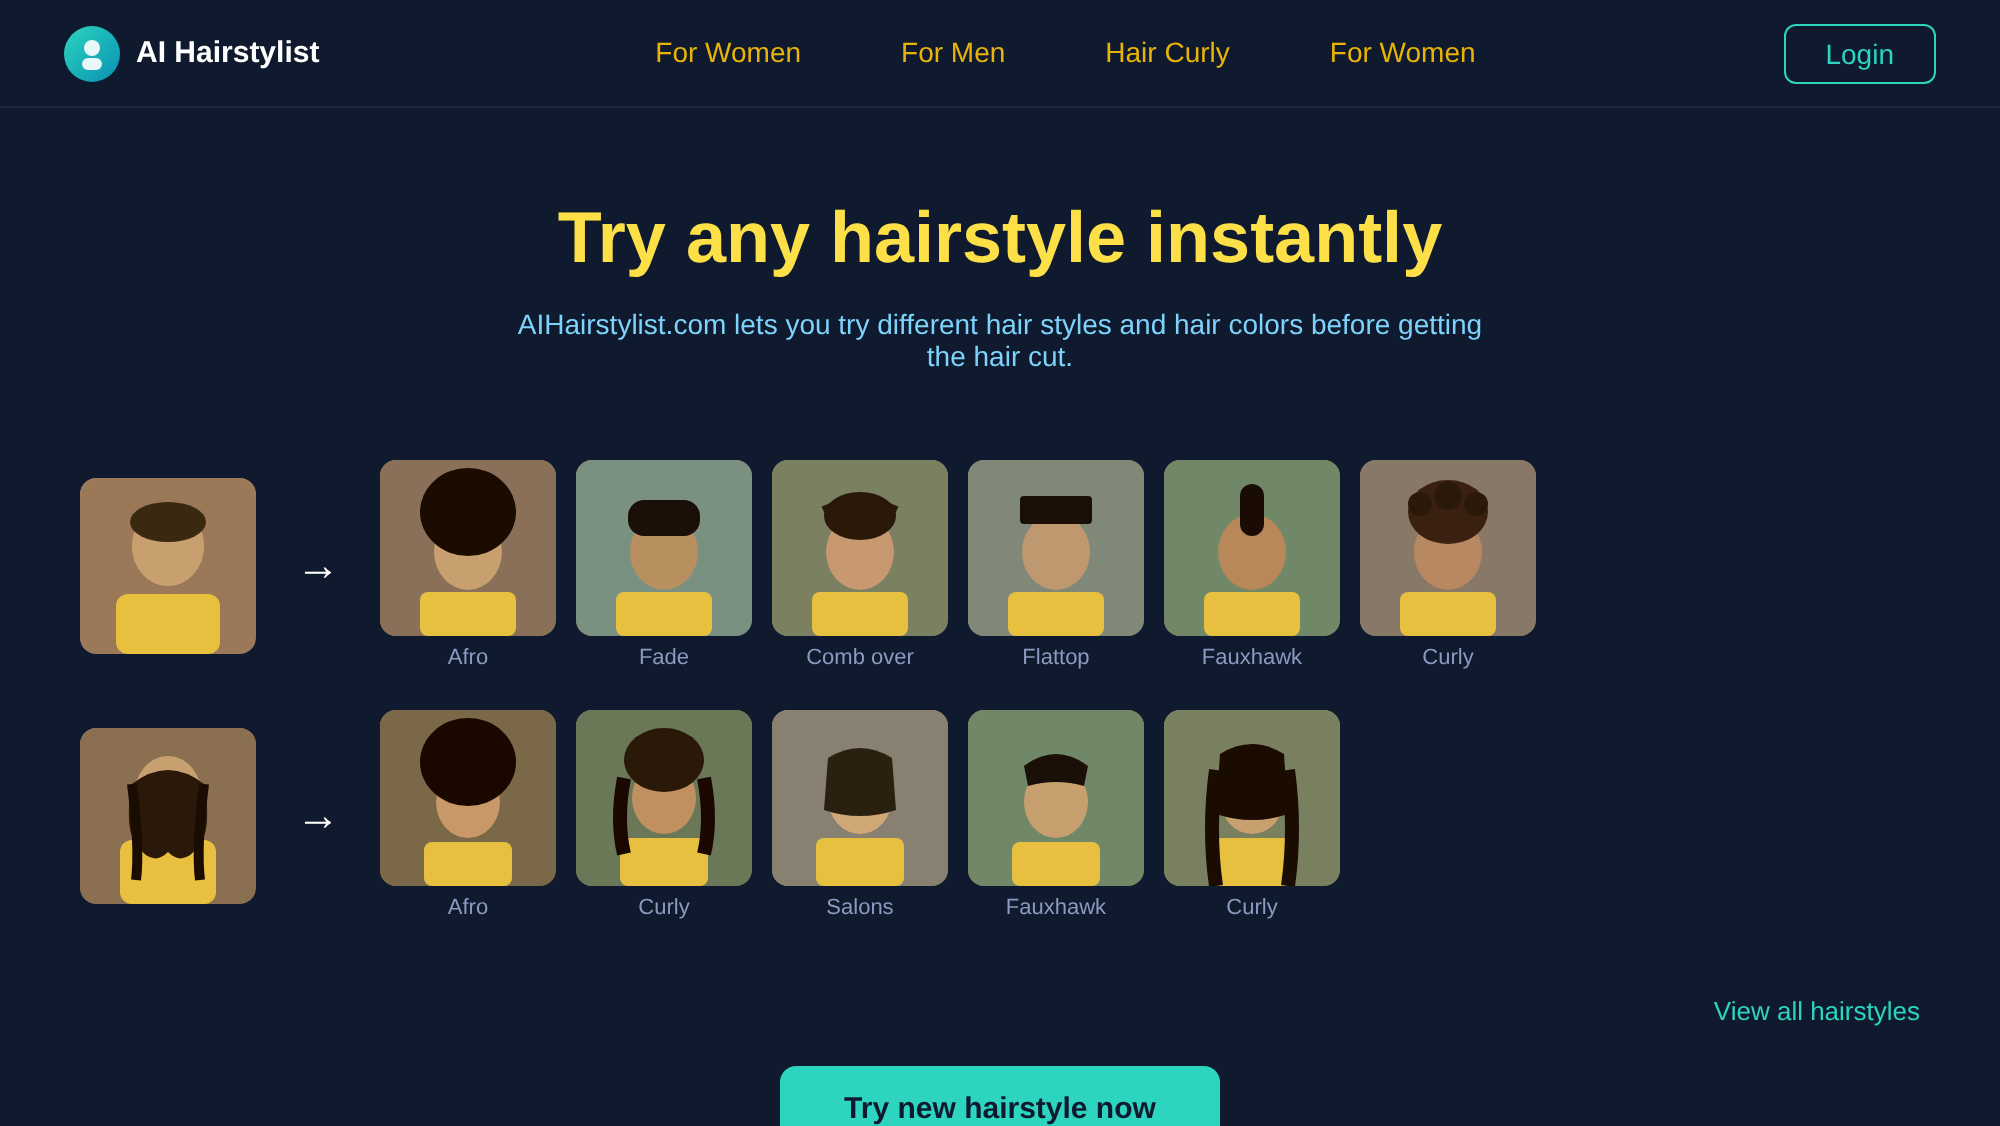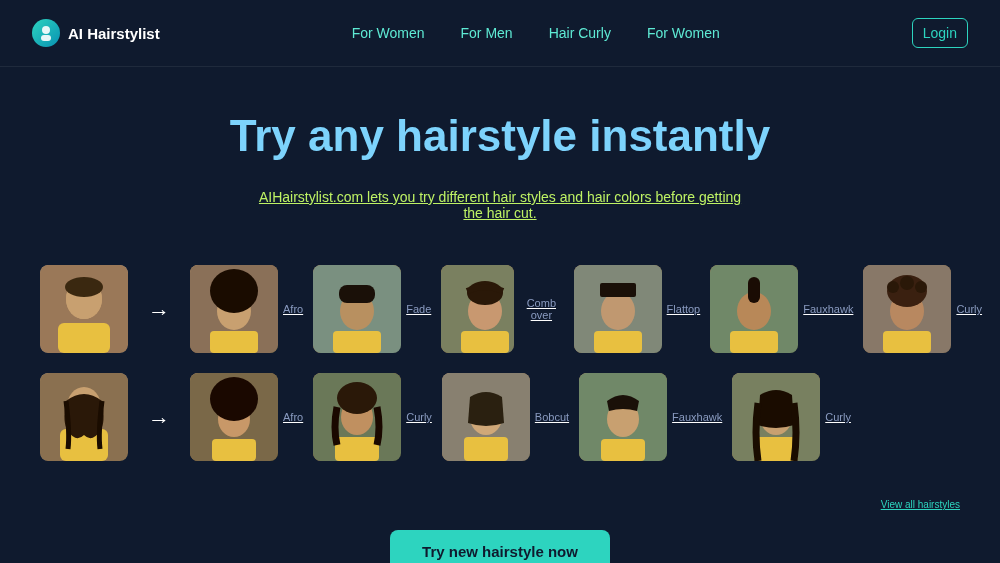--- a/index.html
+++ b/index.html
@@ -11,21 +11,21 @@
       min-height: 563px;
       overflow: hidden;
     }
 
     
     .navbar {
       display: flex;
       align-items: center;
       justify-content: space-between;
       padding: 0 32px;
-      height: 67px;
+      height: 54px;
       background: #0f1a2e;
       border-bottom: 1px solid rgba(255,255,255,0.07);
     }
     .navbar-logo {
       display: flex;
       align-items: center;
       gap: 8px;
       font-size: 15px;
       font-weight: 600;
       color: #fff;
@@ -37,51 +37,51 @@
       background: linear-gradient(135deg, #2dd4bf, #0891b2);
       display: flex; align-items: center; justify-content: center;
       font-size: 13px;
     }
     .navbar-links {
       display: flex;
       gap: 36px;
       list-style: none;
     }
     .navbar-links li a {
-      color: #5eead4;
+      color: #eab308;
       text-decoration: none;
       font-size: 14px;
+      margin-left: 14px;
     }
     .login-btn {
       border: 1.5px solid #2dd4bf;
       color: #2dd4bf;
       background: transparent;
-      padding: 6px 10px;
+      padding: 6px 20px;
       border-radius: 6px;
       font-size: 14px;
       cursor: pointer;
     }
 
     
     .hero {
       text-align: center;
       padding: 44px 20px 20px;
     }
     .hero h1 {
-      font-size: 44px;
+      font-size: 36px;
       font-weight: 700;
-      color: #7dd3fc;
-      margin-bottom: 28px;
+      color: #fde047;
+      margin-bottom: 14px;
     }
     .hero p {
       font-size: 14px;
-      color: #bef264;
+      color: #7dd3fc;
       max-width: 500px;
       margin: 0 auto;
-      text-decoration: underline;
     }
 
     
     .demo-section {
       padding: 24px 40px 10px;
     }
     .demo-row {
       display: flex;
       align-items: center;
       gap: 16px;
@@ -110,24 +110,23 @@
       padding: 0 4px;
     }
 
     .style-grid {
       display: flex;
       gap: 10px;
       flex: 1;
     }
     .style-item {
       display: flex;
-      flex-direction: row;
+      flex-direction: column;
       align-items: center;
       gap: 5px;
-      text-decoration: underline;
     }
     .style-photo {
       width: 88px;
       height: 88px;
       border-radius: 8px;
       overflow: hidden;
       position: relative;
     }
     .style-label {
       font-size: 11px;
@@ -152,22 +151,21 @@
     .ph-w6 { background: linear-gradient(135deg, #c8a070 20%, #9a7840 60%, #2a2818 100%); }
 
     
     .footer-row {
       display: flex;
       justify-content: flex-end;
       padding: 8px 40px 12px;
     }
     .view-all-link {
       color: #2dd4bf;
-      font-size: 10px;
-      text-decoration: underline;
+      font-size: 13px;
       cursor: pointer;
     }
 
     .cta-section {
       display: flex;
       justify-content: center;
       padding: 8px 0 20px;
     }
     .cta-button {
       background: #2dd4bf;
@@ -361,21 +359,21 @@
 
       <div class="style-item">
         <div class="style-photo ph-w3">
           <svg width="88" height="88" viewBox="0 0 88 88" xmlns="http://www.w3.org/2000/svg">
             <rect width="88" height="88" fill="#888070"></rect>
             <ellipse cx="44" cy="44" rx="16" ry="18" fill="#d0a878"></ellipse>
             <rect x="22" y="64" width="44" height="24" rx="4" fill="#e8c040"></rect>
             <path d="M28 24 Q44 14 60 24 L62 50 Q44 56 26 50Z" fill="#2a2010"></path>
           </svg>
         </div>
-        <span class="style-label">Bobcut</span>
+        <span class="style-label">Salons</span>
       </div>
 
       <div class="style-item">
         <div class="style-photo ph-w4">
           <svg width="88" height="88" viewBox="0 0 88 88" xmlns="http://www.w3.org/2000/svg">
             <rect width="88" height="88" fill="#708868"></rect>
             <ellipse cx="44" cy="46" rx="16" ry="18" fill="#c8a070"></ellipse>
             <rect x="22" y="66" width="44" height="22" rx="4" fill="#e8c040"></rect>
             <path d="M28 28 Q44 16 60 28 L58 38 Q44 34 30 38Z" fill="#1a1008"></path>
           </svg>

